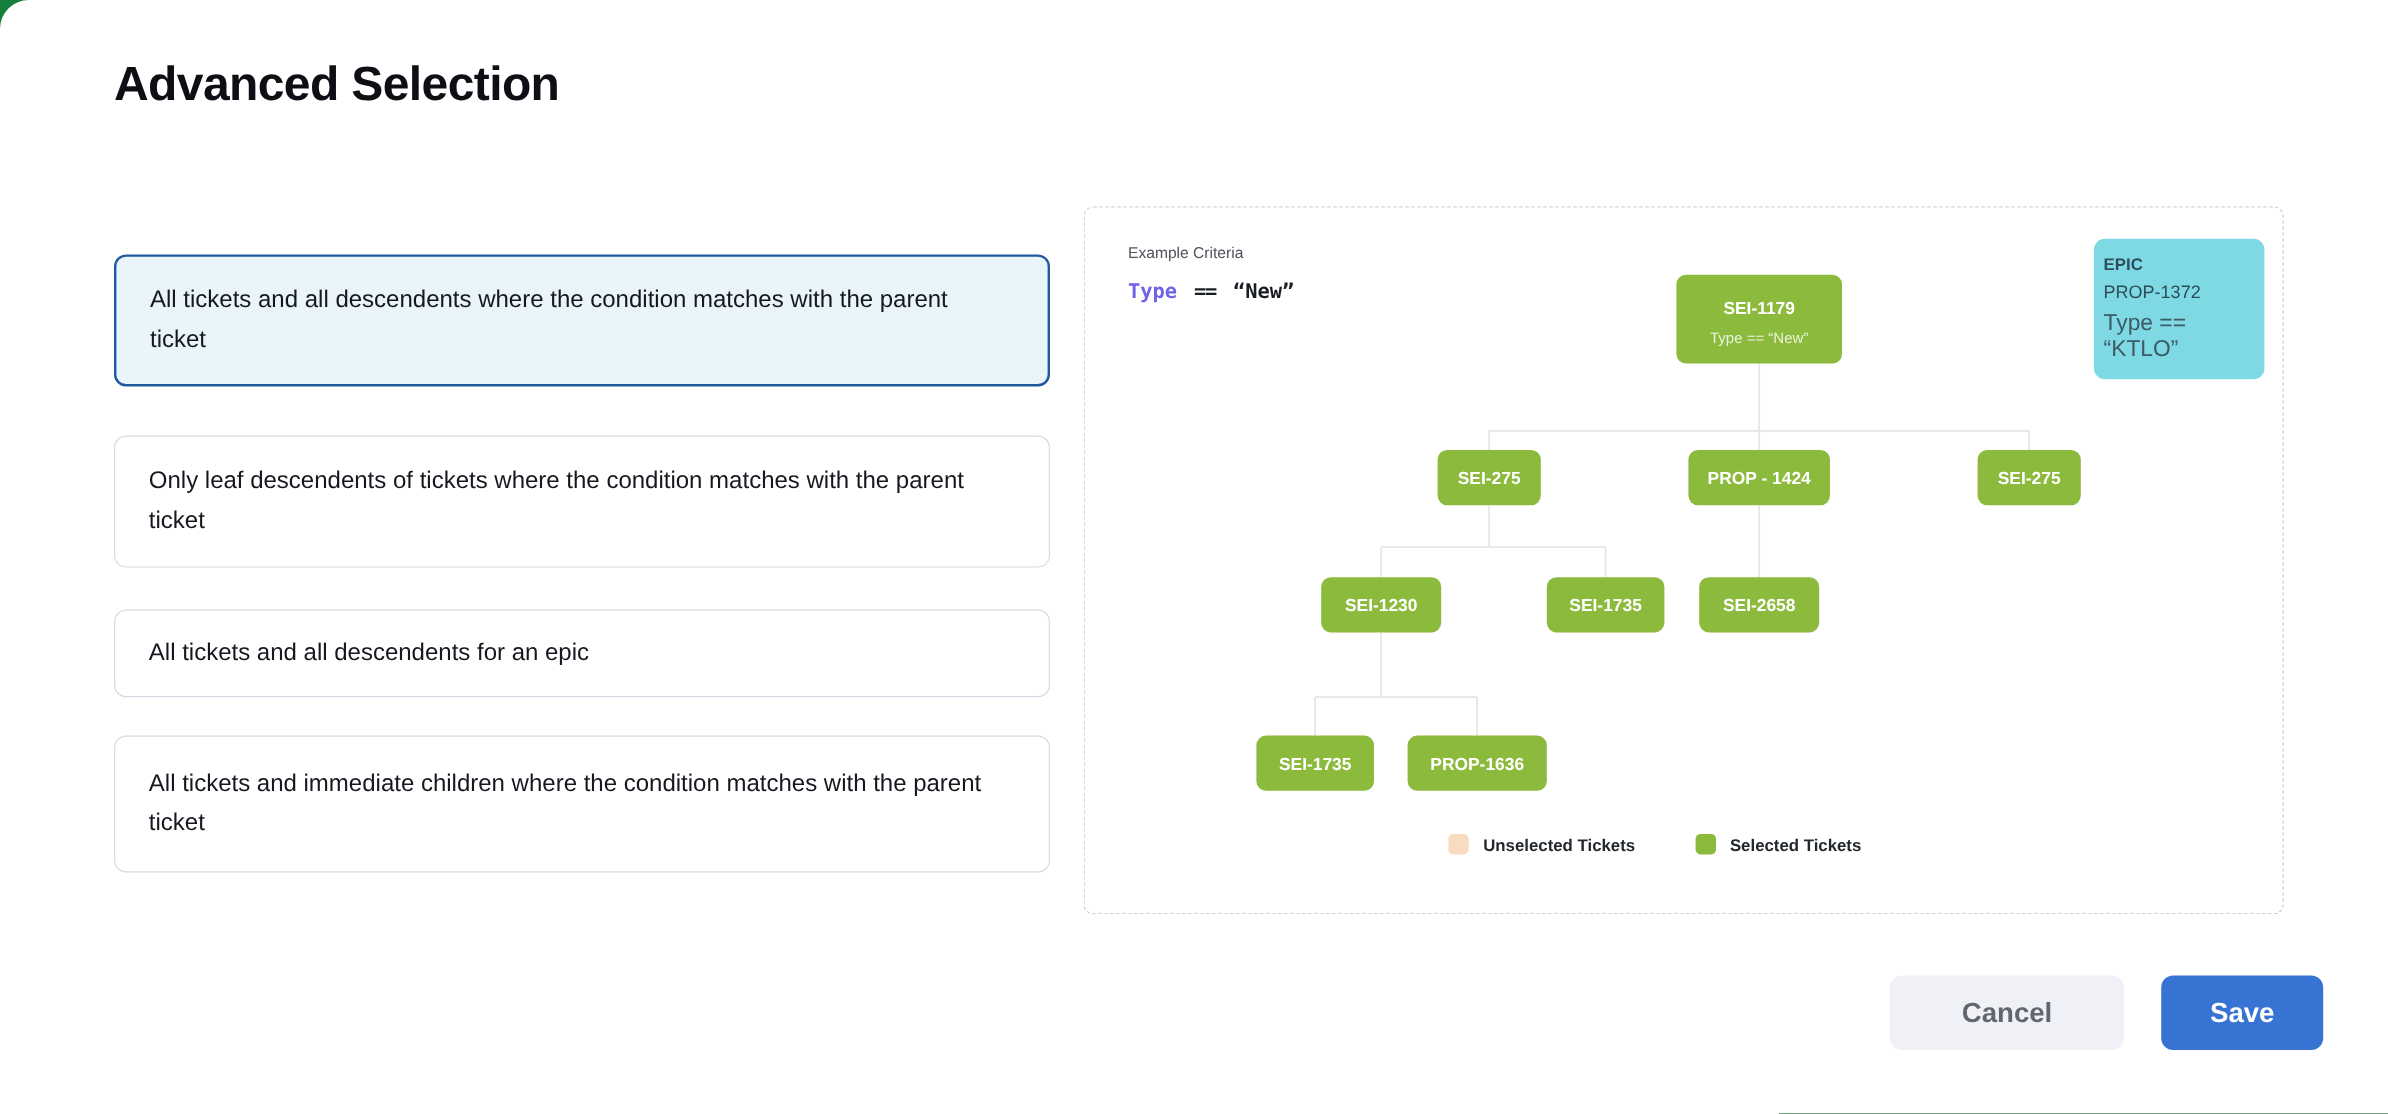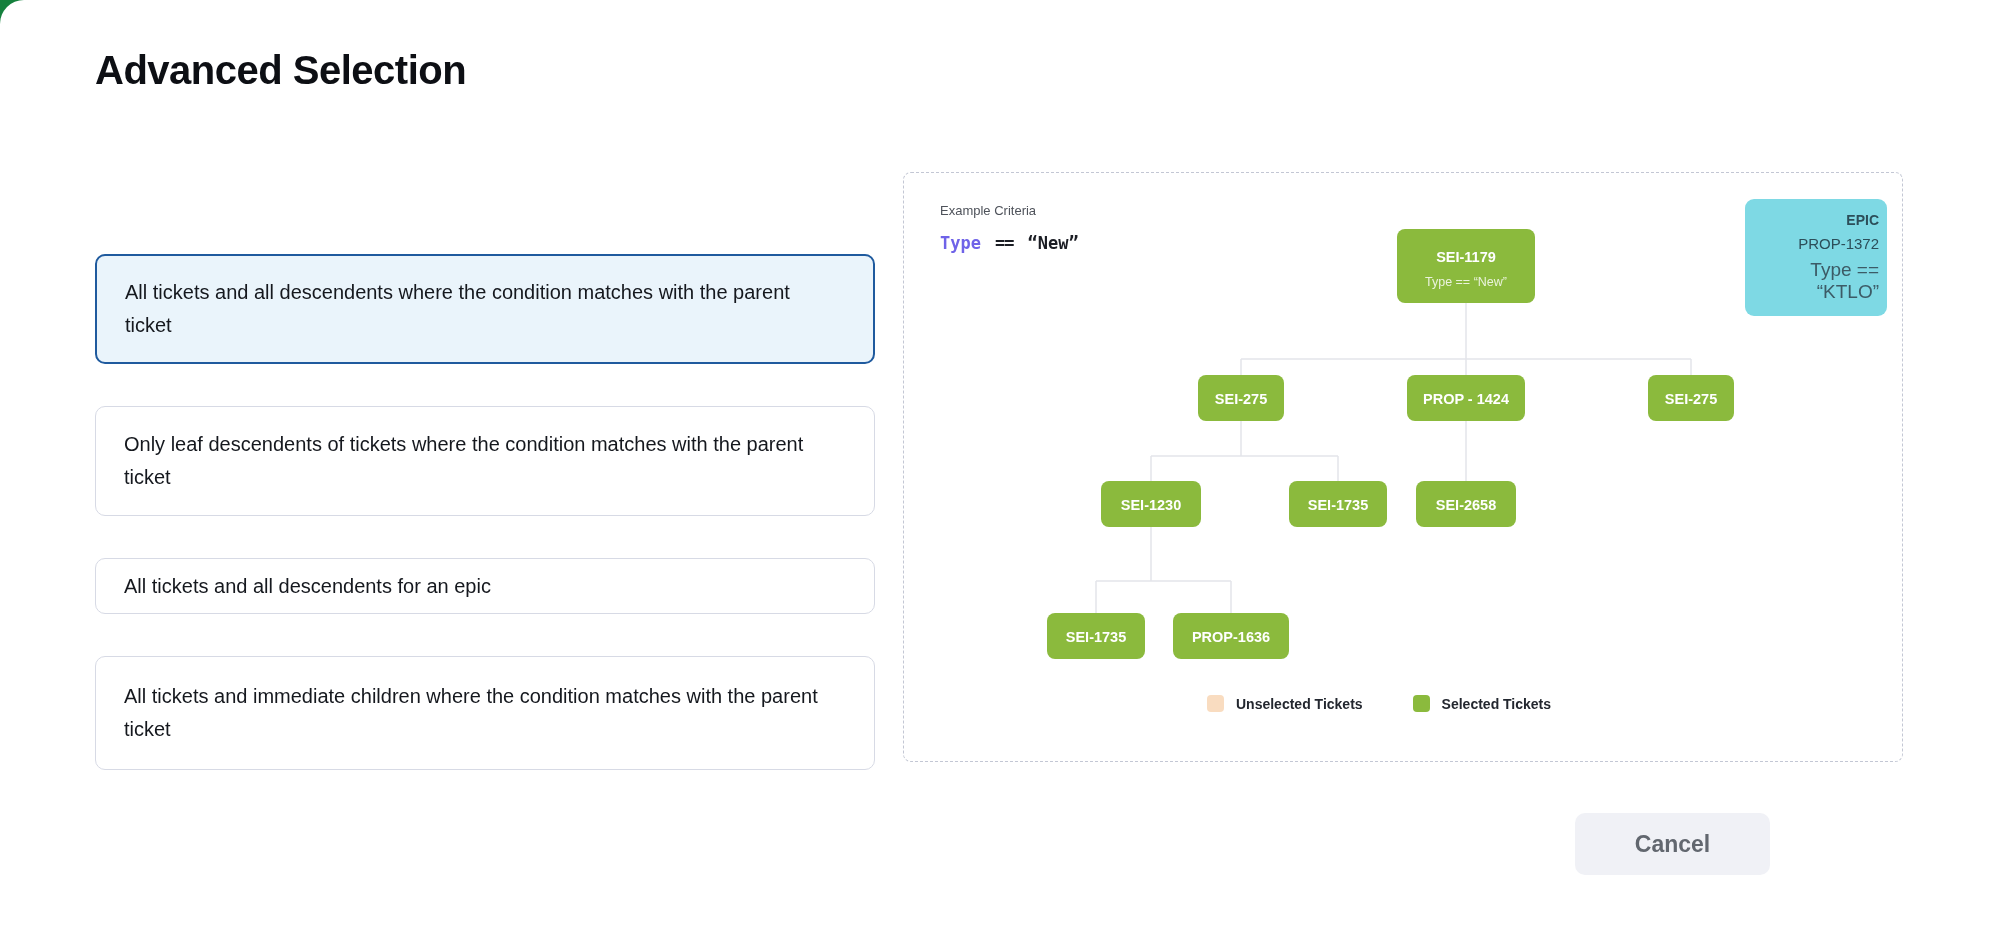--- a/index.html
+++ b/index.html
@@ -6,40 +6,40 @@
   body{background:#15171c;font-family:"Liberation Sans", sans-serif;}
   .stage{position:relative;width:1990px;height:928px;background:#15803d;overflow:hidden;}
   .modal{position:absolute;inset:0;background:#ffffff;border-radius:24px 0 0 0;}
 
   .page-title{position:absolute;left:95px;top:48px;font-size:40px;font-weight:bold;color:#0d0f14;letter-spacing:-0.5px;}
 
   
   .options{position:absolute;left:95px;top:212px;width:780px;}
   .card{box-sizing:border-box;border:1.5px solid #d7dae5;border-radius:10px;background:#ffffff;
         display:flex;align-items:center;padding:0 40px 0 28px;
-        font-size:20px;line-height:33px;font-weight:500;color:#15181e;cursor:pointer;margin-top:42px;}
+        font-size:20px;line-height:33px;font-weight:500;color:#15181e;cursor:pointer;}
   .card.two{height:110px;}
-  .card.one{height:56px;}
+  .card.one{height:73px;}
   .card.selected{border:2px solid #1f5a9e;background:#eaf4fb;}
   .card.c1{margin-bottom:41px;}
   .card.c2{margin-bottom:35px;border-radius:10px;}
   .card.c3{margin-bottom:32px;}
   .card.c4{height:114px;}
 
   
   .panel{position:absolute;left:903px;top:172px;width:1000px;height:590px;box-sizing:border-box;
          border:1.5px dashed #c3c7d4;border-radius:8px;background:#ffffff;}
   .criteria{position:absolute;left:36px;top:30px;}
   .criteria-label{font-size:13px;color:#4e525a;}
   .criteria-code{margin-top:15px;font-family:"DejaVu Sans Mono", monospace;font-size:17px;font-weight:bold;color:#1b1d24;}
   .criteria-code .field{color:#6f63e8;margin-right:14px;}
   .criteria-code .op{margin-right:14px;letter-spacing:-1px;}
 
   .epic-card{position:absolute;right:15px;top:26px;width:142px;box-sizing:border-box;border-radius:9px;
-             background:#7ed9e4;text-align:right;padding:13px 8px;color:#2c4e59;}
+             background:#7ed9e4;text-align:left;padding:13px 8px;color:#2c4e59;}
   .epic-card .l1{font-size:14px;font-weight:bold;margin-bottom:7px;}
   .epic-card .l2{font-size:15px;font-weight:normal;margin-bottom:7px;}
   .epic-card .l3{font-size:19px;font-weight:500;color:#3c5b66;}
 
   .tree-svg{position:absolute;inset:0;width:1000px;height:590px;}
   .node-label{font-family:"Liberation Sans", sans-serif;font-size:14.5px;font-weight:bold;fill:#ffffff;}
   .node-sublabel{font-family:"Liberation Sans", sans-serif;font-size:12.5px;fill:rgba(255,255,255,0.82);}
 
   .legend{position:absolute;left:303px;top:522px;display:flex;gap:50px;}
   .legend-item{display:flex;align-items:center;gap:12px;}
@@ -122,16 +122,17 @@
         <div class="legend-item">
           <span class="legend-swatch" style="background: rgb(139, 186, 61);"></span>
           <span class="legend-label">Selected Tickets</span>
         </div>
       </div>
 
     </div>
 
     <div class="footer">
       <button class="btn btn-cancel">Cancel</button>
+      <button class="btn btn-save">Save</button>
     </div>
 
   </div>
 </div>
 
 </body></html>

